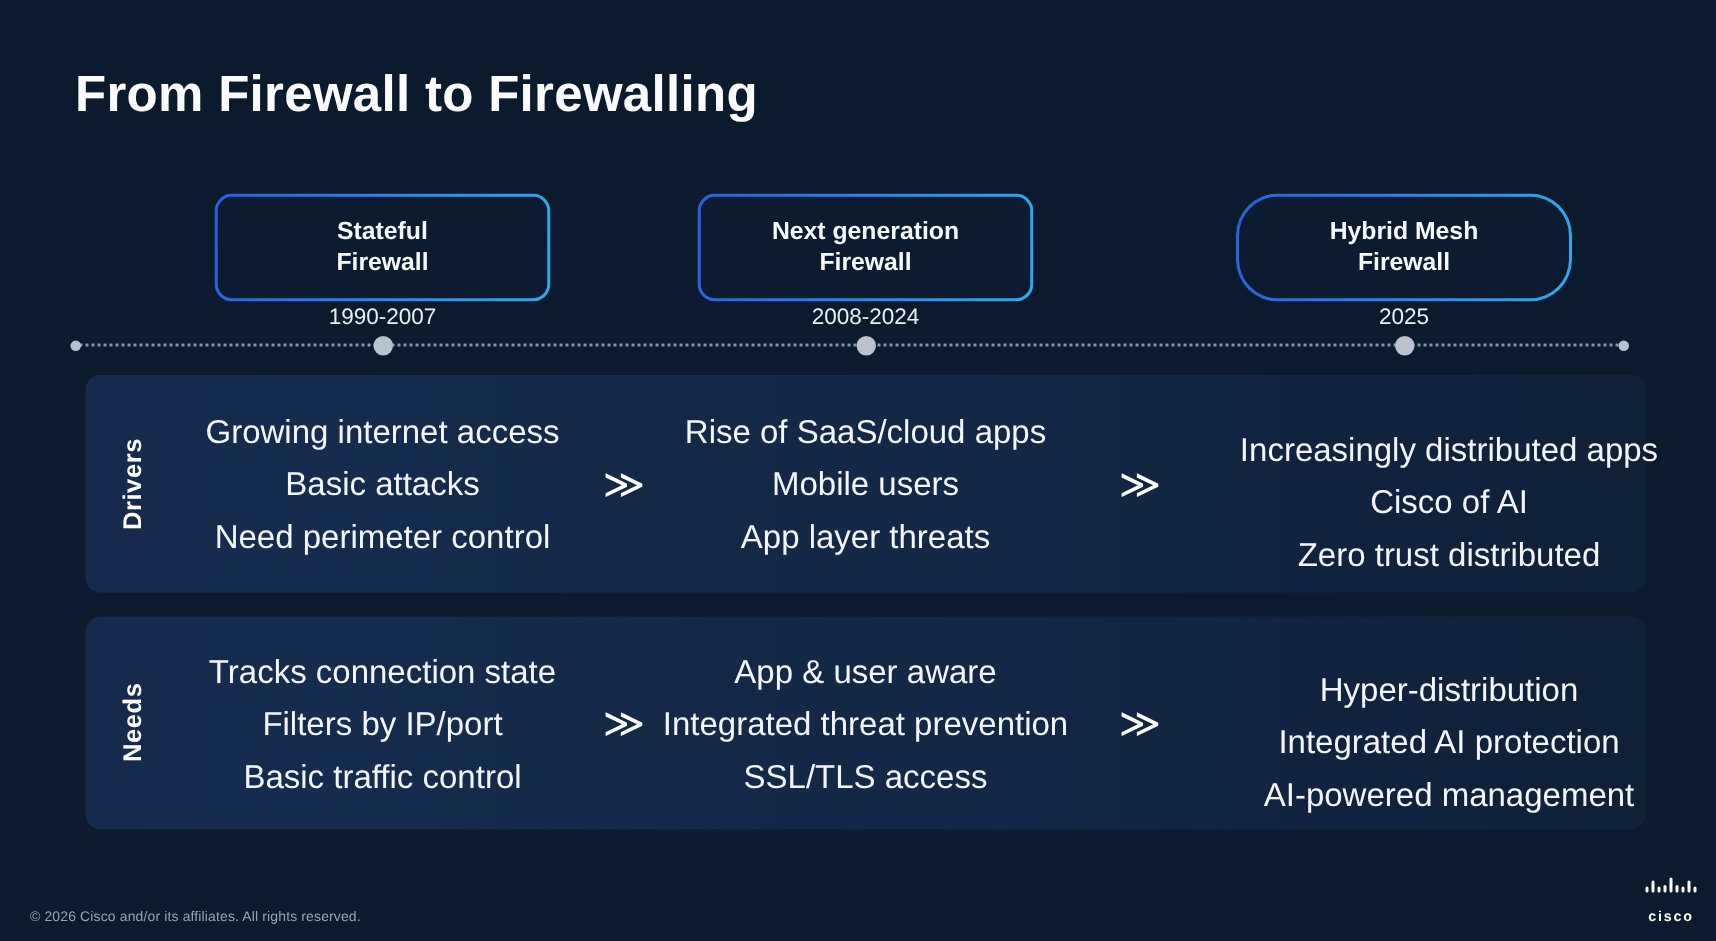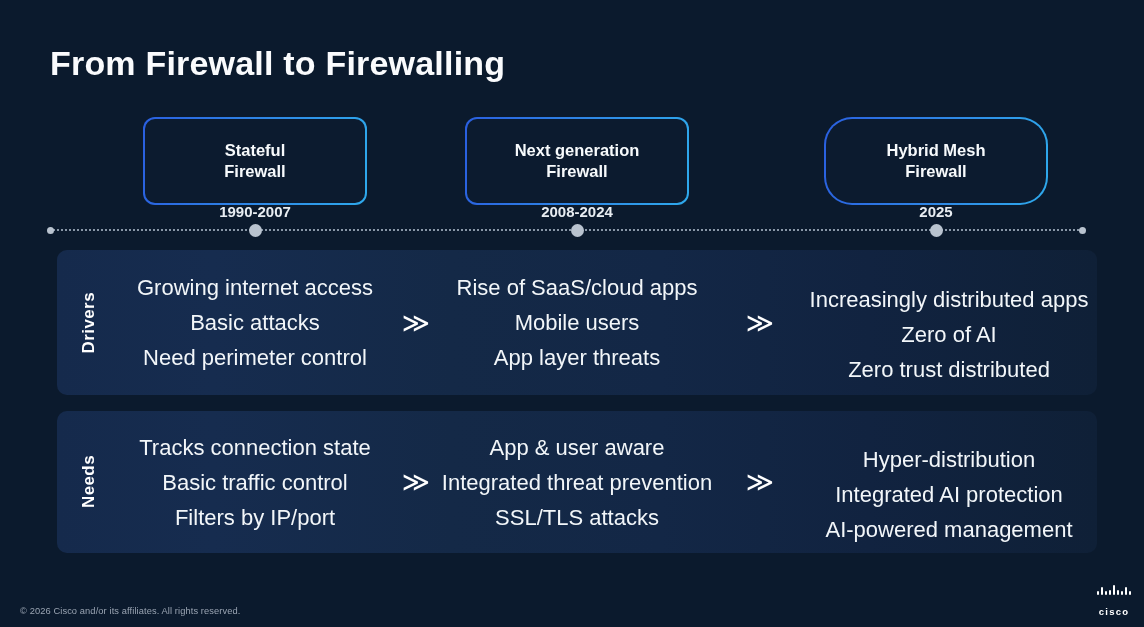--- a/index.html
+++ b/index.html
@@ -13,33 +13,33 @@
   }
   .slide { position:absolute; inset:0; }
 
   .title {
     position:absolute; left:50px; top:44px;
     font-size:34px; font-weight:700; color:#fafbfd; letter-spacing:0.2px;
   }
 
   
   .stage-box {
-    position:absolute; top:117px; width:224px; height:88px;
+    position:absolute; top:129px; width:224px; height:72px;
     border:2px solid transparent; border-radius:12px;
     background:linear-gradient(#0c1b2f,#0c1b2f) padding-box,
                linear-gradient(100deg,#2a5fe0 0%,#2f8ae6 55%,#2ea9ec 100%) border-box;
     display:flex; flex-direction:column; align-items:center; justify-content:center;
     text-align:left;
   }
   .stage-box .line { font-size:16.5px; font-weight:700; color:#f7fafc; line-height:21px; }
   .box1 { left:143px; } .box2 { left:465px; } .box3 { left:824px;border-radius:28px; }
 
   .year {
     position:absolute; top:203px; width:224px; text-align:center;
-    font-size:15px; color:#e8edf2; font-weight:700;
+    font-size:15px; color:#e8edf2; font-weight:400;
   }
   .year1 { left:143px; } .year2 { left:465px; } .year3 { left:824px; }
 
   
   .timeline-line {
     position:absolute; left:50px; top:229px; width:1033px; height:0;
     border-top:2px dotted #9fadbd; opacity:0.85;
   }
   .dot { position:absolute; border-radius:50%; background:#b9c3cf; }
   .dot-end { width:7px; height:7px; top:227px; }
@@ -66,21 +66,21 @@
   }
 
   .cell {
     position:absolute; top:0; bottom:0; width:320px;
     display:flex; flex-direction:column; align-items:center; justify-content:center;
     text-align:center;
   }
   .cell .item { font-size:22px; line-height:35px; color:#f2f6f9; white-space:nowrap; }
   .cell1 { left:38px; }   
   .cell2 { left:360px; }  
-  .cell3 { left:732px;margin-top:24px; }  
+  .cell3 { left:749px;margin-top:24px; }  
 
   .chevron {
     position:absolute; top:0; bottom:0; width:40px;
     display:flex; align-items:center; justify-content:center;
     font-size:27px; font-weight:300; color:#ffffff;
   }
   .chev1 { left:339px; }  
   .chev2 { left:683px; }  
 
   
@@ -141,39 +141,39 @@
     </div>
     <div class="chevron chev1">≫</div>
     <div class="cell cell2">
       <div class="item">Rise of SaaS/cloud apps</div>
       <div class="item">Mobile users</div>
       <div class="item">App layer threats</div>
     </div>
     <div class="chevron chev2">≫</div>
     <div class="cell cell3">
       <div class="item">Increasingly distributed apps</div>
-      <div class="item">Zero of AI</div>
+      <div class="item">Cisco of AI</div>
       <div class="item">Zero trust distributed</div>
     </div>
   </div>
 
   <div class="data-row row-needs">
     <div class="row-label">
       <span>Needs</span>
     </div>
     <div class="cell cell1">
       <div class="item">Tracks connection state</div>
+      <div class="item">Filters by IP/port</div>
       <div class="item">Basic traffic control</div>
-      <div class="item">Filters by IP/port</div>
     </div>
     <div class="chevron chev1">≫</div>
     <div class="cell cell2">
       <div class="item">App &amp; user aware</div>
       <div class="item">Integrated threat prevention</div>
-      <div class="item">SSL/TLS attacks</div>
+      <div class="item">SSL/TLS access</div>
     </div>
     <div class="chevron chev2">≫</div>
     <div class="cell cell3">
       <div class="item">Hyper-distribution</div>
       <div class="item">Integrated AI protection</div>
       <div class="item">AI-powered management</div>
     </div>
   </div>
 
   <div class="footer-text">© 2026 Cisco and/or its affiliates. All rights reserved.</div>

